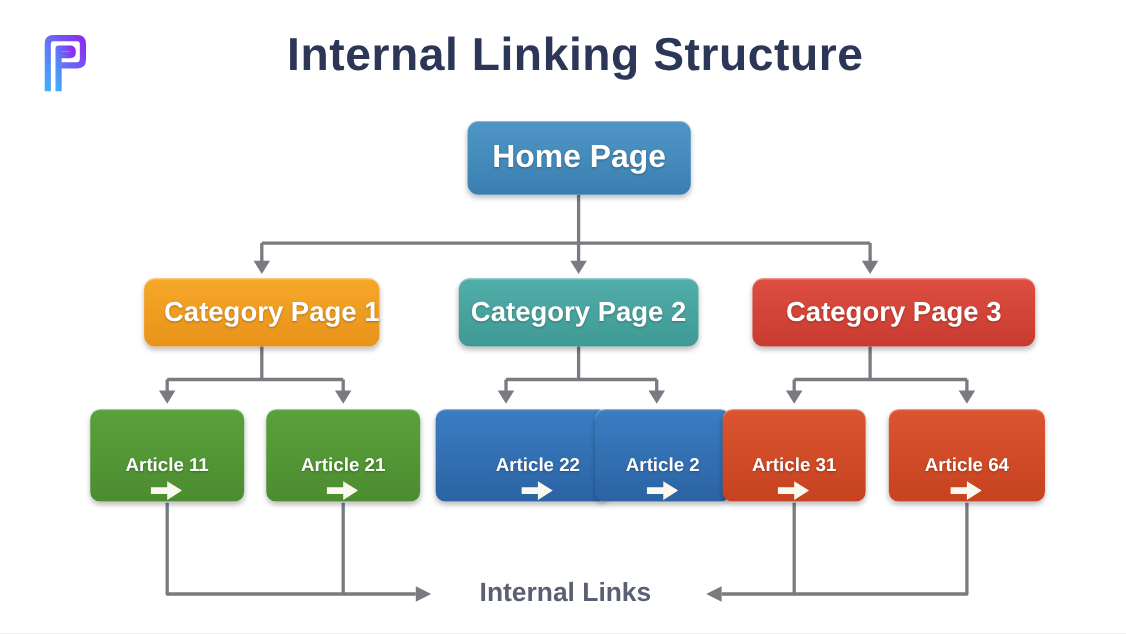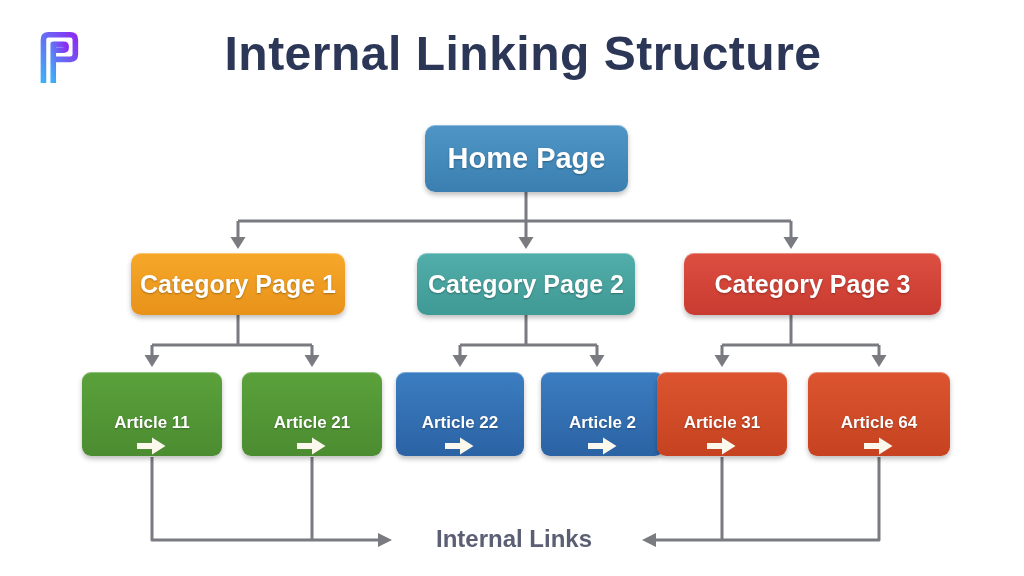--- a/index.html
+++ b/index.html
@@ -2,37 +2,37 @@
 <html><head>
 <meta charset="utf-8">
 <style>
   html,body{margin:0;padding:0;background:#e8e8e8;}
   .stage{
     position:relative;width:1024px;height:576px;background:#ffffff;
     font-family:"Liberation Sans", sans-serif;overflow:hidden;
   }
   .page-title{
     position:absolute;top:26px;left:523px;transform:translateX(-50%);
-    font-size:48px;font-weight:bold;color:var(--title,#2c3757);
+    font-size:42px;font-weight:bold;color:var(--title,#2c3757);
     white-space:nowrap;letter-spacing:.5px;
   }
   .logo{position:absolute;left:30px;top:25px;width:56px;height:62px;}
   .logo .s1{stop-color:var(--lg1,#8c2bf2);}
   .logo .s2{stop-color:var(--lg2,#3fb0f8);}
   .connectors{position:absolute;left:0;top:0;}
   .cline{fill:none;stroke:var(--line,#797b80);stroke-width:3;stroke-linejoin:round;}
   .chead{fill:var(--line,#797b80);stroke:none;}
   .box{
     position:absolute;display:flex;align-items:center;justify-content:center;
     border-radius:10px;color:#ffffff;font-weight:bold;
     background:linear-gradient(180deg,var(--c1),var(--c2));
     box-shadow:0 3px 5px rgba(0,0,0,.25), inset 0 1px 0 rgba(255,255,255,.35);
     text-shadow:0 1px 2px rgba(0,0,0,.3);
   }
-  .home-box{left:425px;top:110px;width:203px;height:67px;font-size:29px;margin-top:15px;}
+  .home-box{left:425px;top:110px;width:203px;height:67px;font-size:29px;}
   .category-box{top:253px;height:62px;font-size:25px;}
   .article-box{
     top:372px;height:84px;font-size:17px;
     flex-direction:column;justify-content:flex-end;gap:3px;border-radius:9px;
   }
   .arrow-glyph{width:30px;height:20px;display:block;}
   .footer-label{
     position:absolute;left:514px;top:525px;transform:translateX(-50%);
     font-size:24px;font-weight:bold;color:var(--footer,#5a5f73);white-space:nowrap;
   }
@@ -84,21 +84,21 @@
     <g>
       <path class="cline" d="M879 457 V540 H656 M722 457 V540"></path>
       <polygon class="chead" points="656,533 656,547 642,540"></polygon>
     </g>
   </svg>
 
   <div class="box home-box" style="--c1: #4f96c6; --c2: #3a7fb0;">
     <span>Home Page</span>
   </div>
 
-  <div class="box category-box" style="left: 131px; width: 214px; --c1: #f6a829; --c2: #e8921a;">
+  <div class="box category-box" style="left: 131px; width: 214px; justify-content: flex-end; --c1: #f6a829; --c2: #e8921a;">
     <span>Category Page 1</span>
   </div>
   <div class="box category-box" style="left: 417px; width: 218px; --c1: #52aeaa; --c2: #3f9995;">
     <span>Category Page 2</span>
   </div>
   <div class="box category-box" style="left: 684px; width: 257px; --c1: #dd4f41; --c2: #c93a30;">
     <span>Category Page 3</span>
   </div>
 
   <div class="box article-box" style="left: 82px; width: 140px; --c1: #5aa13b; --c2: #4b8c30;">
@@ -106,21 +106,21 @@
     <svg class="arrow-glyph" viewBox="0 0 30 20">
         <path d="M0 7 H15 V1.5 L28.5 10 L15 18.5 V13 H0 Z" fill="#fbf9ee"></path>
       </svg>
   </div>
   <div class="box article-box" style="left: 242px; width: 140px; --c1: #5aa13b; --c2: #4b8c30;">
     <span>Article 21</span>
     <svg class="arrow-glyph" viewBox="0 0 30 20">
         <path d="M0 7 H15 V1.5 L28.5 10 L15 18.5 V13 H0 Z" fill="#fbf9ee"></path>
       </svg>
   </div>
-  <div class="box article-box" style="left: 396px; width: 128px; --c1: #3b7dc1; --c2: #2b63a4;">
+  <div class="box article-box" style="left: 396px; width: 128px; padding-left: 29px; --c1: #3b7dc1; --c2: #2b63a4;">
     <span>Article 22</span>
     <svg class="arrow-glyph" viewBox="0 0 30 20">
         <path d="M0 7 H15 V1.5 L28.5 10 L15 18.5 V13 H0 Z" fill="#fbf9ee"></path>
       </svg>
   </div>
   <div class="box article-box" style="left: 541px; width: 123px; --c1: #3b7dc1; --c2: #2b63a4;">
     <span>Article 2</span>
     <svg class="arrow-glyph" viewBox="0 0 30 20">
         <path d="M0 7 H15 V1.5 L28.5 10 L15 18.5 V13 H0 Z" fill="#fbf9ee"></path>
       </svg>

